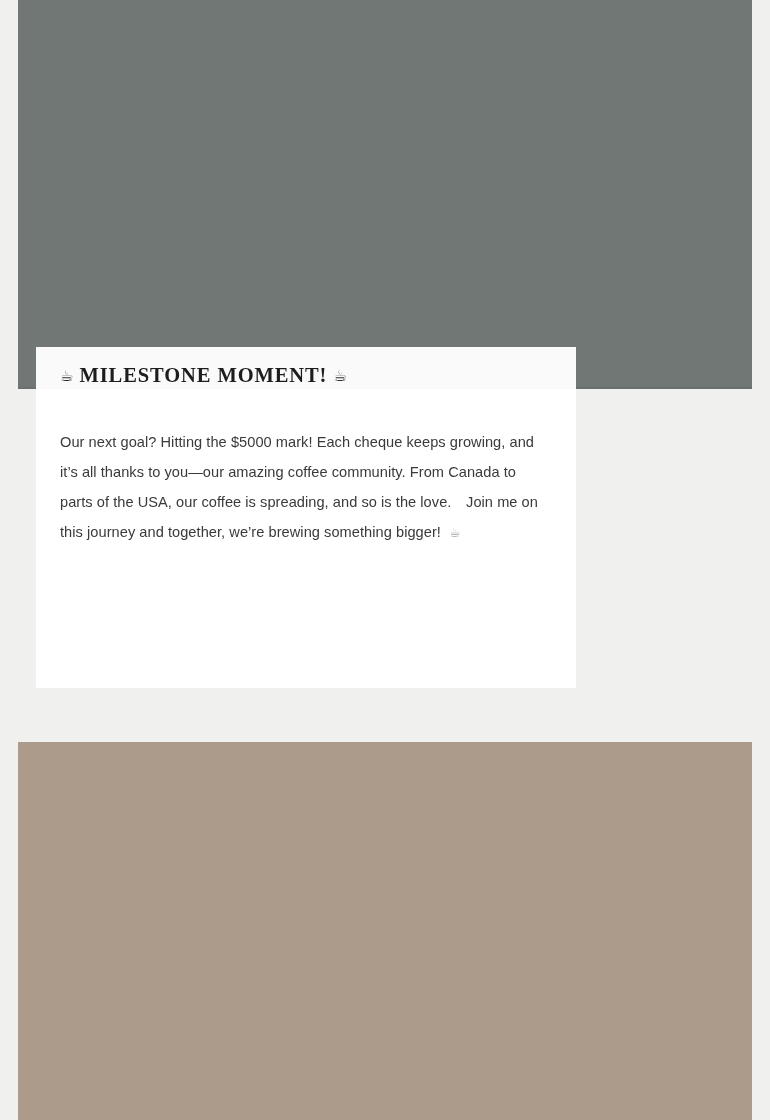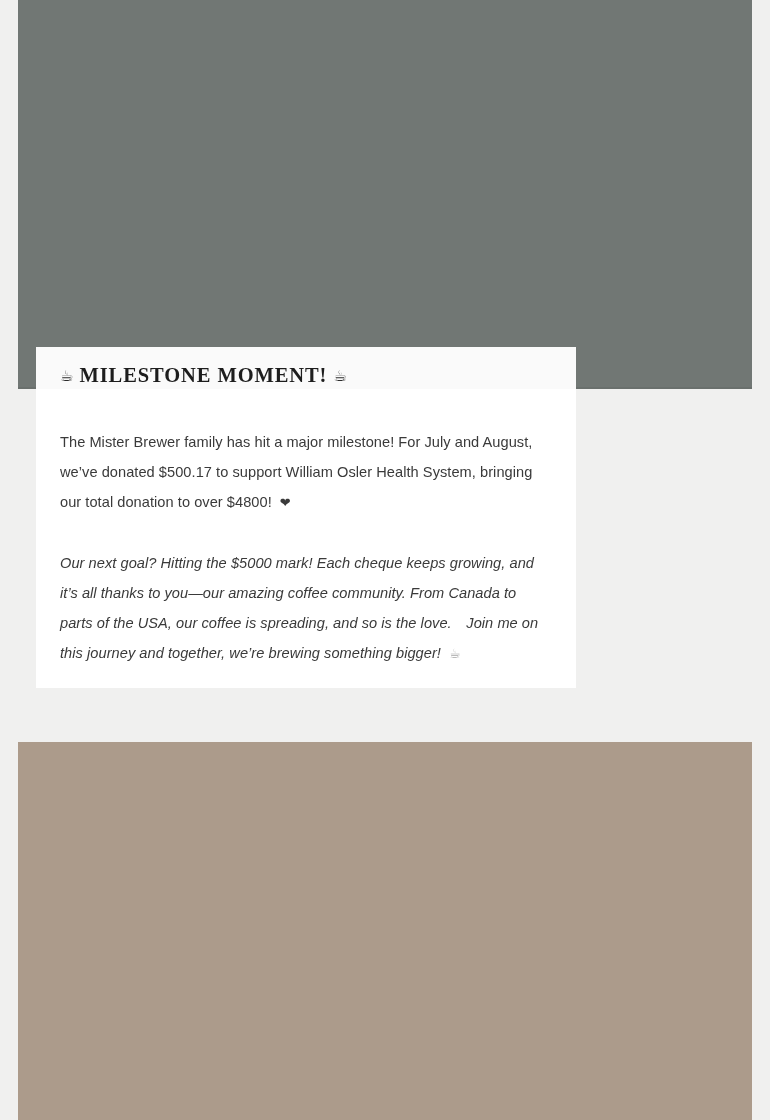--- a/index.html
+++ b/index.html
@@ -134,23 +134,20 @@
     <div class="card-header">
       <h2 class="card-title">
         <span class="title-emoji">☕</span>
         <span>MILESTONE MOMENT!</span>
         <span class="title-emoji">☕</span>
       </h2>
     </div>
 
     <div class="card-body">
 
-      <p>
-        <span>The Mister Brewer family has hit a major milestone! For July and August, we’ve donated $500.17 to support William Osler Health System, bringing our total donation to over $4800!</span><span class="emoji-gap"></span><span class="inline-emoji">❤</span>
-      </p>
 
       <p>
         <span>Our next goal? Hitting the $5000 mark! Each cheque keeps growing, and it’s all thanks to you—our amazing coffee community. From Canada to parts of the USA, our coffee is spreading, and so is the love. Join me on this journey and together, we’re brewing something bigger!</span><span class="emoji-gap"></span><span class="inline-emoji muted">☕</span>
       </p>
 
     </div>
   </div>
 
 </div>
 

